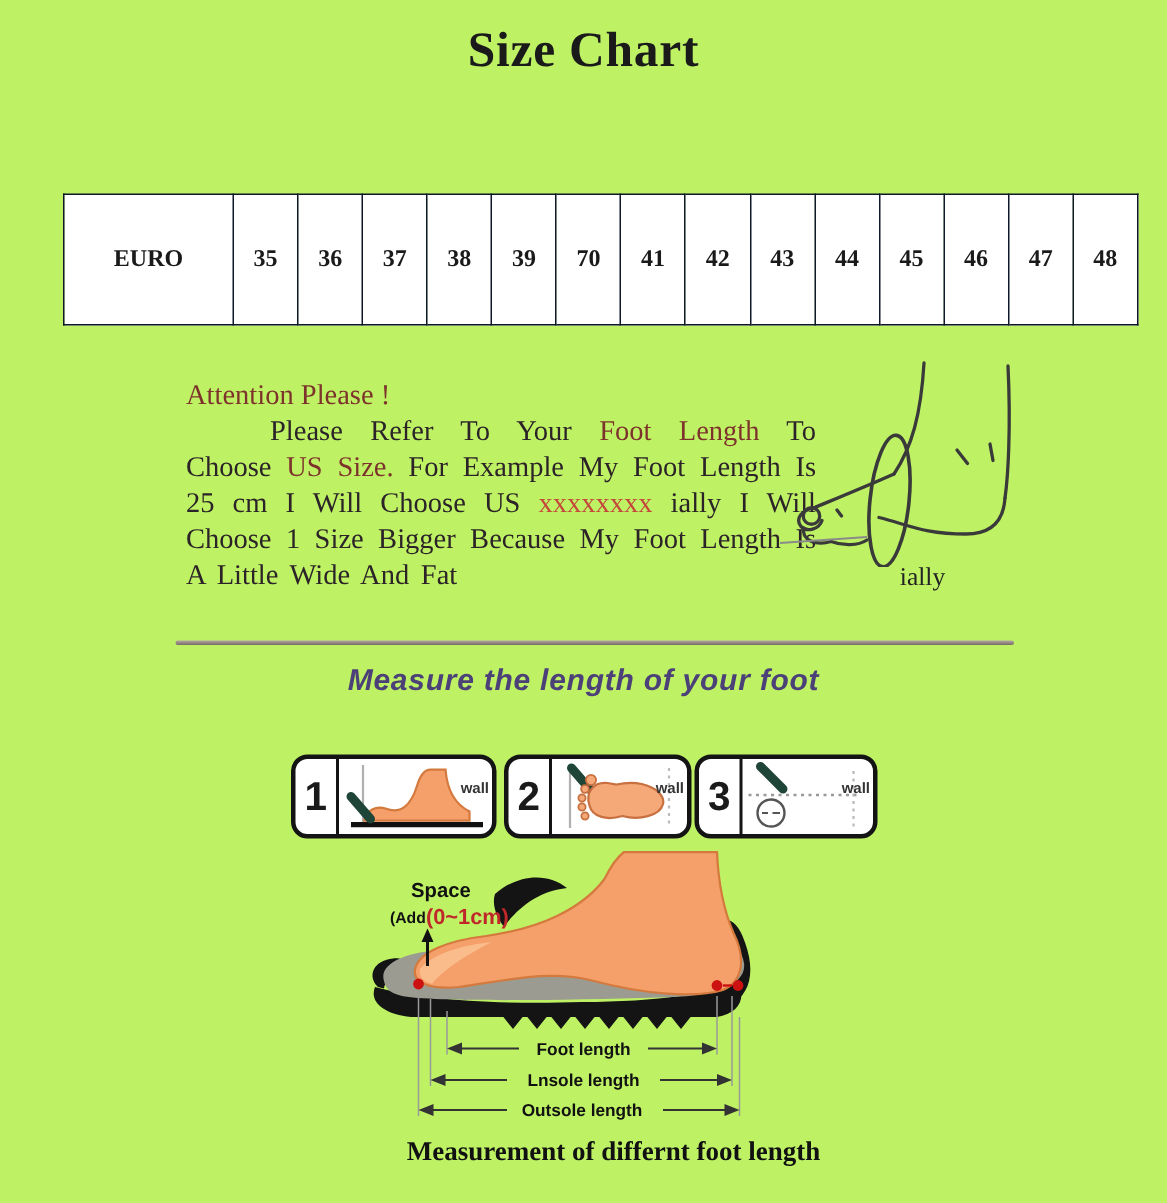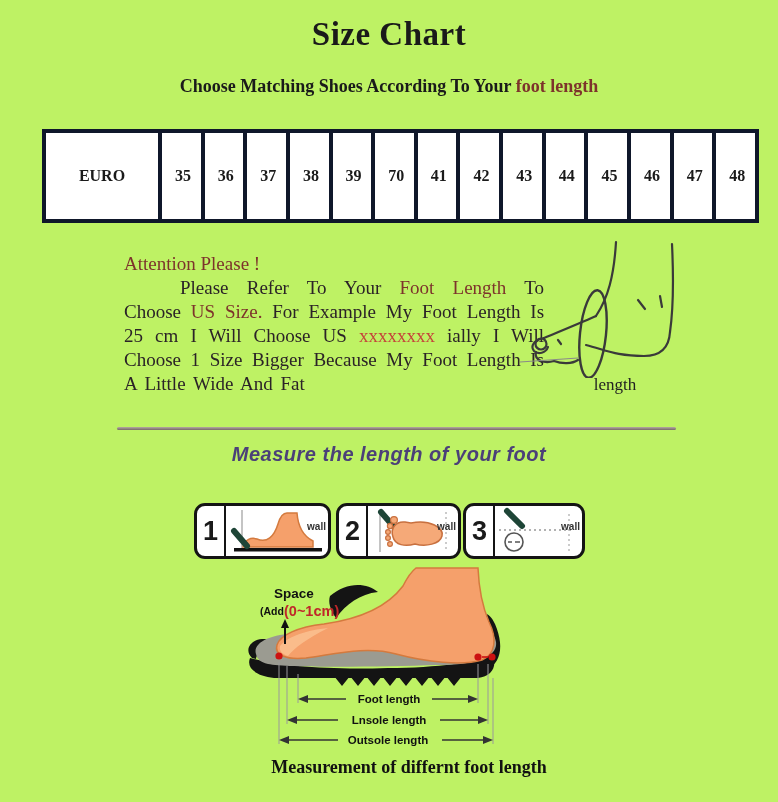--- a/index.html
+++ b/index.html
@@ -8,21 +8,21 @@
 
   .page-title{position:absolute;top:16px;left:0;width:778px;text-align:center;
     font-size:33px;font-weight:bold;letter-spacing:.5px;margin:0;}
   .page-subtitle{position:absolute;top:76px;left:0;width:778px;text-align:center;
     font-size:18px;font-weight:bold;margin:0;}
   .maroon{color:#7d332b;}
   .red{color:#c5463a;font-family:Liberation Serif, serif;}
 
   table.size-table{position:absolute;left:42px;top:129px;width:717px;
     border-collapse:collapse;table-layout:fixed;}
-  table.size-table td{border:4px solid #0f172a;text-align:center;vertical-align:middle;
+  table.size-table td{border:1px solid #0f172a;text-align:center;vertical-align:middle;
     font-weight:bold;font-size:16px;padding:13px;background:#fff;}
   table.size-table tr:first-child td{height:38px;}
   table.size-table tr:last-child td{height:60px;}
   td.row-label{width:86px;font-size:15px;line-height:1.1;padding:2px 10px;}
 
   .attention{position:absolute;left:124px;top:253px;width:420px;}
   .attention-heading{font-size:19px;color:#7d332b;margin:0 0 1px 0;}
   .attention-body{margin:0;font-size:19px;line-height:1.26;text-align:justify;
     text-indent:56px;color:#2b2327;word-spacing:3px;}
 
@@ -62,21 +62,20 @@
   .bottom-caption{position:absolute;top:757px;left:0;width:778px;text-align:center;
     margin:0;font-size:18px;font-weight:bold;color:#111;padding-left:20px;}
 </style>
 </head>
 <body>
 
 <div class="page">
 
   <h1 class="page-title">Size Chart</h1>
 
-  <h2 class="page-subtitle"><span>Choose Matching Shoes According To Your </span><span class="maroon">foot length</span></h2>
 
   <table class="size-table">
     <tbody>
         <tr id="row-euro">
       <td class="row-label">EURO</td>
     <td>35</td>
           <td>36</td>
           <td>37</td>
           <td>38</td>
           <td>39</td>
@@ -109,21 +108,21 @@
       <circle cx="21" cy="108" r="5.5"></circle>
       <ellipse cx="73" cy="98" rx="13" ry="44" transform="rotate(6 73 98)" stroke-width="2.4"></ellipse>
       <path d="M 118,64 l 7,9"></path>
       <path d="M 140,60 l 2,11"></path>
       <path d="M 38,104 l 3,4"></path>
     </g>
     <path d="M 0,126 L 58,122" stroke="#8a8a8a" stroke-width="1.2" fill="none"></path>
   </svg>
 
   <div class="choose-note">
-    <div>length</div>
+    <div>ially</div>
   </div>
 
   <div class="divider"></div>
 
   <h3 class="measure-heading">Measure the length of your foot</h3>
 
   <div class="step-panel step-1">
     <div class="step-number">1</div>
     <div class="step-art">
       <svg width="104" height="50" viewBox="0 0 104 50">

